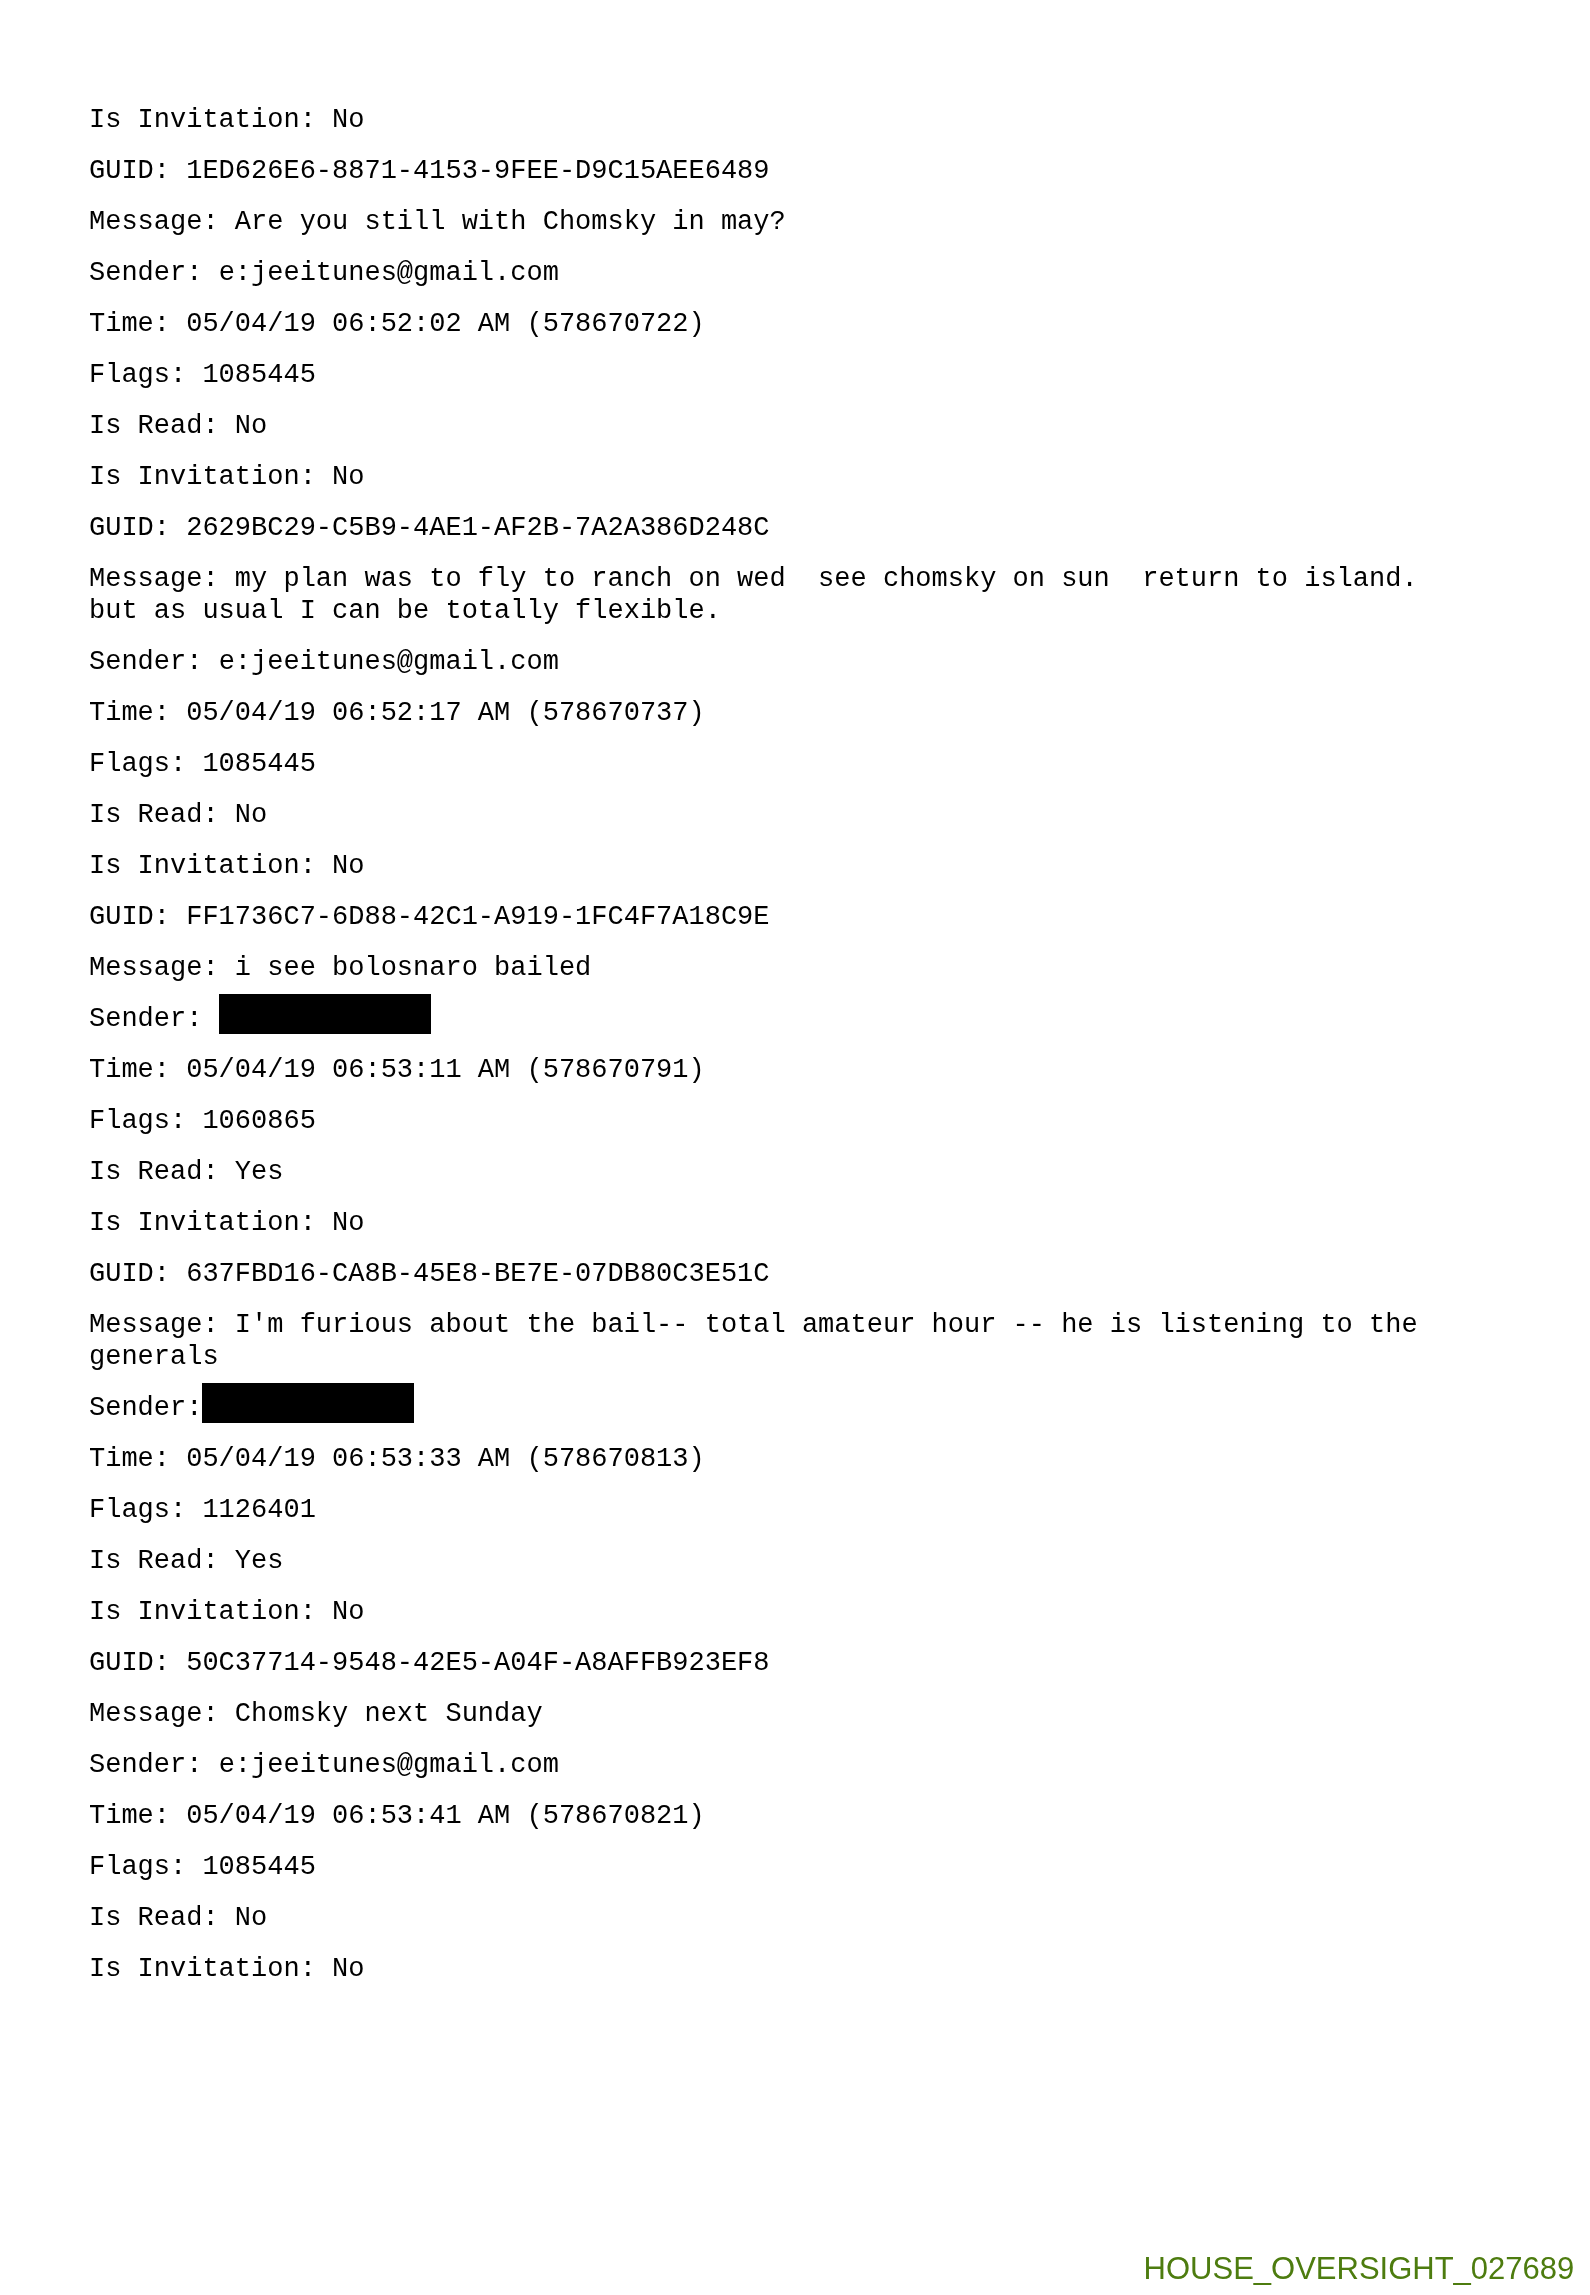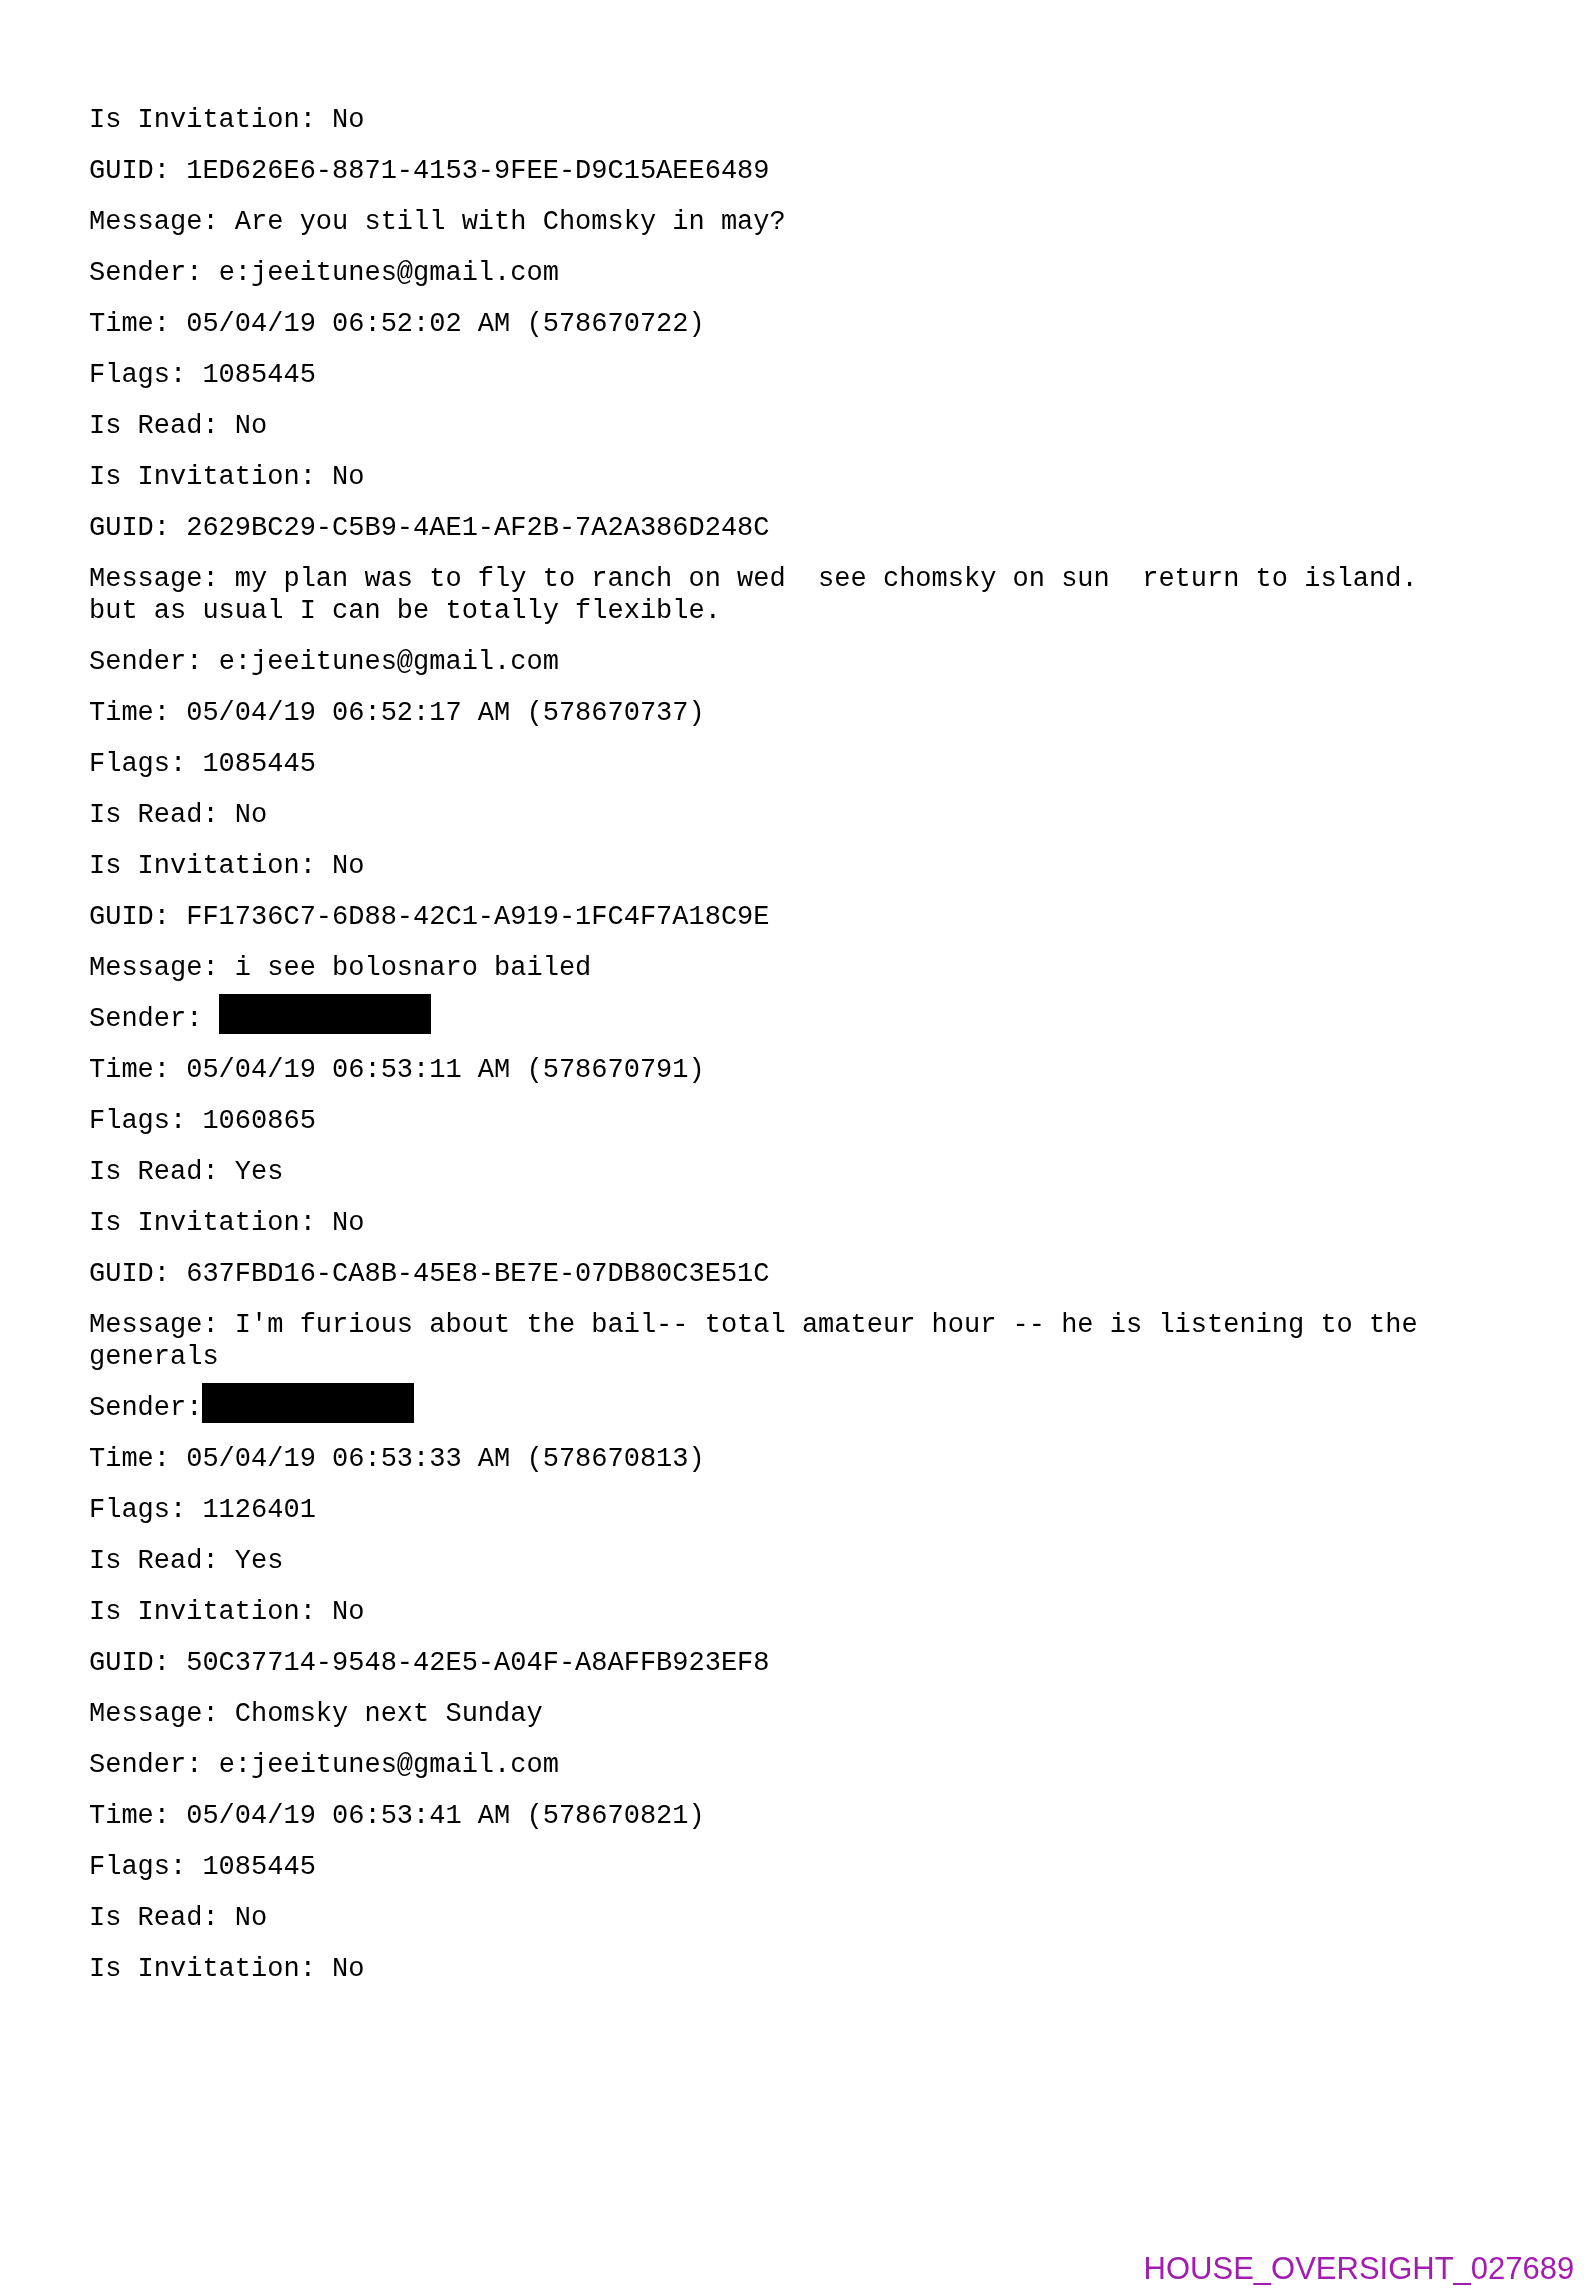--- a/index.html
+++ b/index.html
@@ -51,21 +51,21 @@
     width: 212px;
     height: 40px;
     background: #000000;
   }
   .bates {
     position: absolute;
     top: 2251px;
     right: 16.7px;
     font-family: "Liberation Sans", sans-serif;
     font-size: 31px;
-    color: #a21caf;
+    color: #4d7c0f;
     white-space: nowrap;
   }
 </style>
 </head>
 <body>
 
 <div class="page">
   <div class="doc"><div class="line"><span class="field-label">Is Invitation: </span><span class="field-value">No</span></div><div class="line"><span class="field-label">GUID: </span><span class="field-value">1ED626E6-8871-4153-9FEE-D9C15AEE6489</span></div><div class="line"><span class="field-label">Message: </span><span class="field-value">Are you still with Chomsky in may?</span></div><div class="line gap-before"><span class="field-label">Sender: </span><span class="field-value">e:jeeitunes@gmail.com</span></div><div class="line"><span class="field-label">Time: </span><span class="field-value">05/04/19 06:52:02 AM (578670722)</span></div><div class="line"><span class="field-label">Flags: </span><span class="field-value">1085445</span></div><div class="line"><span class="field-label">Is Read: </span><span class="field-value">No</span></div><div class="line"><span class="field-label">Is Invitation: </span><span class="field-value">No</span></div><div class="line"><span class="field-label">GUID: </span><span class="field-value">2629BC29-C5B9-4AE1-AF2B-7A2A386D248C</span></div><div class="line"><span class="field-label">Message: </span><span class="field-value">my plan was to fly to ranch on wed  see chomsky on sun  return to island.</span><div class="wrap-line">but as usual I can be totally flexible.</div></div><div class="line gap-before"><span class="field-label">Sender: </span><span class="field-value">e:jeeitunes@gmail.com</span></div><div class="line"><span class="field-label">Time: </span><span class="field-value">05/04/19 06:52:17 AM (578670737)</span></div><div class="line"><span class="field-label">Flags: </span><span class="field-value">1085445</span></div><div class="line"><span class="field-label">Is Read: </span><span class="field-value">No</span></div><div class="line"><span class="field-label">Is Invitation: </span><span class="field-value">No</span></div><div class="line"><span class="field-label">GUID: </span><span class="field-value">FF1736C7-6D88-42C1-A919-1FC4F7A18C9E</span></div><div class="line"><span class="field-label">Message: </span><span class="field-value">i see bolosnaro bailed</span></div><div class="line gap-before"><span class="field-label">Sender: </span><span class="redaction"></span></div><div class="line"><span class="field-label">Time: </span><span class="field-value">05/04/19 06:53:11 AM (578670791)</span></div><div class="line"><span class="field-label">Flags: </span><span class="field-value">1060865</span></div><div class="line"><span class="field-label">Is Read: </span><span class="field-value">Yes</span></div><div class="line"><span class="field-label">Is Invitation: </span><span class="field-value">No</span></div><div class="line"><span class="field-label">GUID: </span><span class="field-value">637FBD16-CA8B-45E8-BE7E-07DB80C3E51C</span></div><div class="line"><span class="field-label">Message: </span><span class="field-value">I'm furious about the bail-- total amateur hour -- he is listening to the</span><div class="wrap-line">generals</div></div><div class="line gap-before"><span class="field-label">Sender:</span><span class="redaction"></span></div><div class="line"><span class="field-label">Time: </span><span class="field-value">05/04/19 06:53:33 AM (578670813)</span></div><div class="line"><span class="field-label">Flags: </span><span class="field-value">1126401</span></div><div class="line"><span class="field-label">Is Read: </span><span class="field-value">Yes</span></div><div class="line"><span class="field-label">Is Invitation: </span><span class="field-value">No</span></div><div class="line"><span class="field-label">GUID: </span><span class="field-value">50C37714-9548-42E5-A04F-A8AFFB923EF8</span></div><div class="line"><span class="field-label">Message: </span><span class="field-value">Chomsky next Sunday</span></div><div class="line gap-before"><span class="field-label">Sender: </span><span class="field-value">e:jeeitunes@gmail.com</span></div><div class="line"><span class="field-label">Time: </span><span class="field-value">05/04/19 06:53:41 AM (578670821)</span></div><div class="line"><span class="field-label">Flags: </span><span class="field-value">1085445</span></div><div class="line"><span class="field-label">Is Read: </span><span class="field-value">No</span></div><div class="line"><span class="field-label">Is Invitation: </span><span class="field-value">No</span></div></div>
   <div class="bates">HOUSE_OVERSIGHT_027689</div>
 </div>

